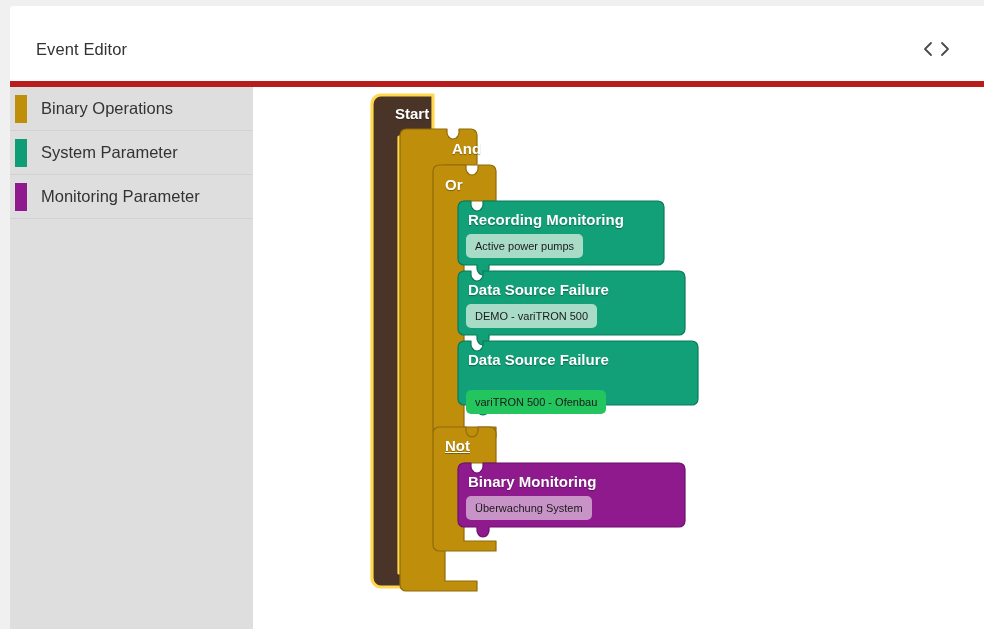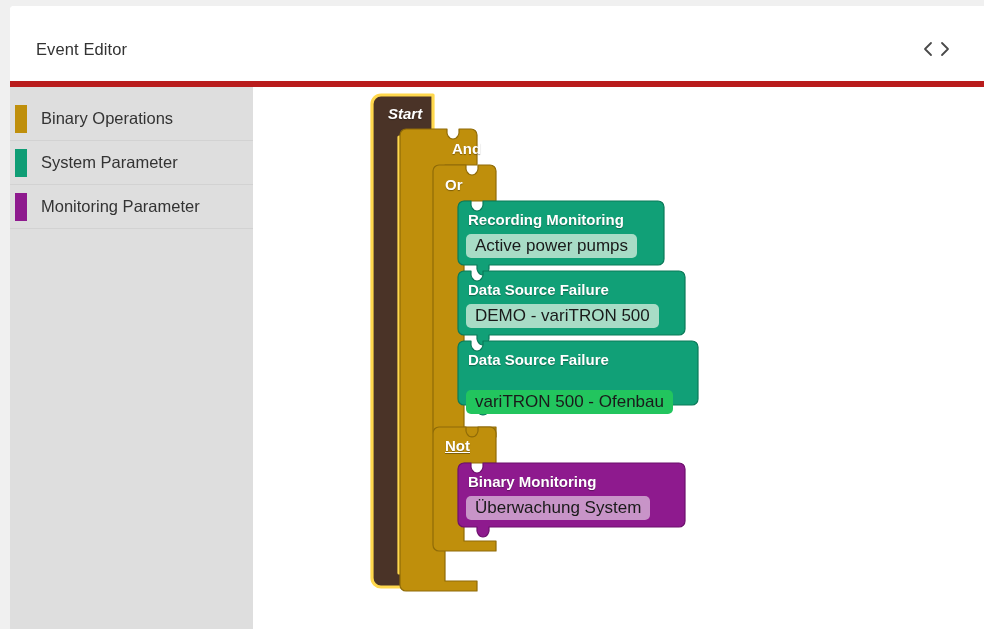--- a/index.html
+++ b/index.html
@@ -53,21 +53,21 @@
     position: relative;
     height: 542px;
     display: flex;
   }
 
   
   .sidebar {
     width: 243px;
     background: #dedede;
     flex: 0 0 243px;
-    padding-top: 10px;
+    padding-top: 0;
   }
   .tb-row {
     position: relative;
     height: 44px;
     display: flex;
     align-items: center;
     border-bottom: 1px solid #d2d2d2;
     cursor: pointer;
   }
   .tb-swatch {
@@ -102,21 +102,21 @@
     white-space: nowrap;
   }
 
   .field {
     position: absolute;
     display: flex;
     align-items: center;
     justify-content: flex-start;
     padding: 0 9px;
     border-radius: 5px;
-    font-size: 17px;
+    font-size: 11px;
     font-weight: normal;
     color: #1a1a1a;
     text-shadow: none;
     white-space: nowrap;
     height: 24px;
     cursor: pointer;
   }
 
   svg.blockshape { position: absolute; left: 0; top: 0; overflow: visible; }
 </style>
@@ -279,21 +279,21 @@
                  a 6,6 0 0 1 -6,6
                  h -190
                  v 4 c 0,0 -1,6 -6,6 s -6,-6 -6,-6 v -4
                  h -13
                  a 6,6 0 0 1 -6,-6
                  v -52
                  a 6,6 0 0 1 6,-6 z" fill="#8e1a8e" stroke="#6d0f6d" stroke-width="1.2" stroke-linejoin="round"></path>
       </svg>
 
       <div class="blk">
-        <span class="blk-label" style="left:135px; top:18px;font-style:italic;">Start</span>
+        <span class="blk-label" style="left:142px; top:18px;">Start</span>
       </div>
 
       <div class="blk">
         <span class="blk-label" style="left:167px; top:53px;margin-left:32px;">And</span>
       </div>
 
       <div class="blk">
         <span class="blk-label" style="left:192px; top:89px;">Or</span>
       </div>
 

